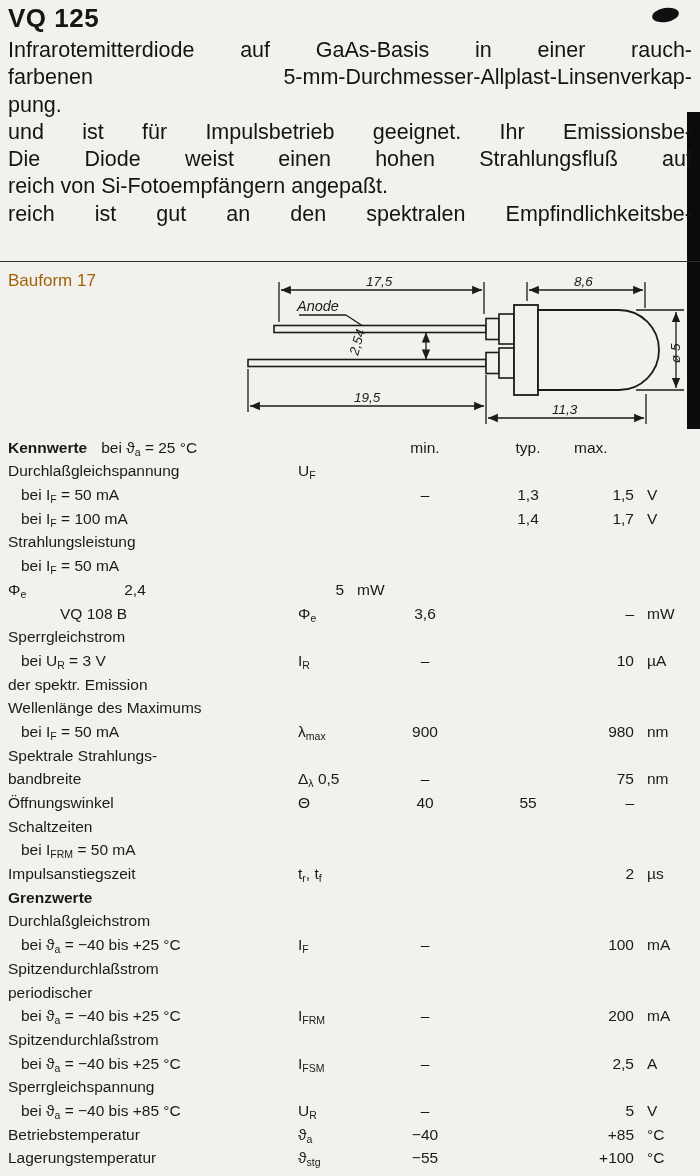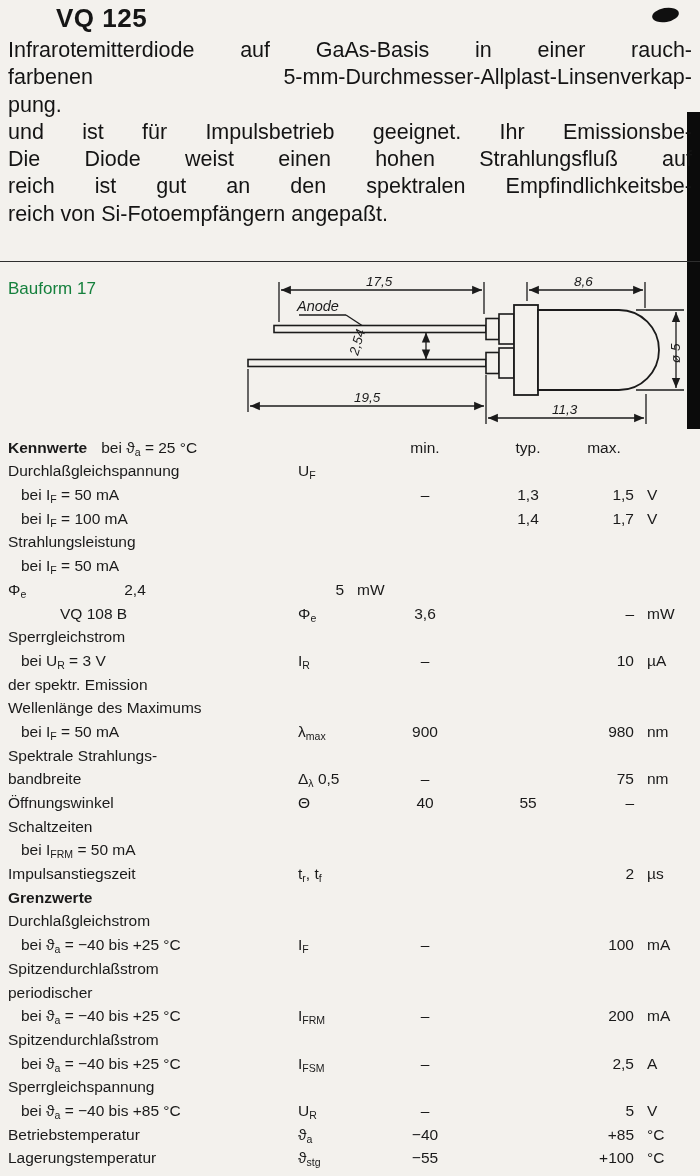--- a/index.html
+++ b/index.html
@@ -8,38 +8,38 @@
     position: relative;
     background: #f3f1ed;
     color: #161616;
     font-family: "Liberation Sans", sans-serif;
     overflow: hidden;
   }
   .bold { font-weight: 700; }
 
   .page-title {
     position: absolute; top: 3px; left: 8px;
-    font-size: 26px; font-weight: 700; letter-spacing: 0.5px; margin-left: 48px;
+    font-size: 26px; font-weight: 700; letter-spacing: 0.5px;
   }
 
   .intro {
     position: absolute; top: 37px; left: 8px; width: 684px;
     font-size: 21.5px; line-height: 27.3px; color: #141414;
   }
   .intro .ln { text-align: left; white-space: normal; }
   .intro .ln.just { text-align: justify; text-align-last: justify; }
 
   .rule {
     position: absolute; top: 261px; left: 0; width: 700px;
     border-top: 1.6px solid #2e2e2e;
   }
 
   .bauform-caption {
     position: absolute; top: 271px; left: 8px;
-    font-size: 17px; color: #15803d; margin-top: 8px;
+    font-size: 17px; color: #a16207;
   }
 
   .drawing-wrap { position: absolute; top: 268px; left: 236px; width: 465px; height: 165px; }
 
   
   .ink-dot {
     position: absolute; top: 8px; left: 652px; width: 27px; height: 14px;
     background: #101010; border-radius: 50%; transform: rotate(-10deg);
   }
   .ink-bar {
@@ -53,41 +53,41 @@
     font-size: 15.5px; color: #1a1a1a;
   }
   .trow { display: flex; height: 23.7px; align-items: flex-end; }
   .trow > div { white-space: nowrap; }
   .c-label { flex: 0 0 290px; }
   .c-sym   { flex: 0 0 70px; }
   .c-min   { flex: 0 0 114px; text-align: center; }
   .c-typ   { flex: 0 0 92px;  text-align: center; }
   .c-max   { flex: 0 0 60px;  text-align: right; }
   .c-unit  { flex: 0 0 56px;  padding-left: 13px; }
-  .thead .c-max { text-align: center; }
+  .thead .c-max { text-align: left; }
   .thead .cond { margin-left: 14px; }
   sub { font-size: 0.68em; vertical-align: -0.28em; line-height: 0; }
 
   svg text { font-family: "Liberation Sans", sans-serif; }
 </style>
 </head>
 <body>
 
 <div class="page-title">VQ 125</div>
 <div class="ink-dot"></div>
 <div class="ink-bar"></div>
 
 <div class="intro">
   <div class="ln just">Infrarotemitterdiode auf GaAs-Basis in einer rauch-</div>
   <div class="ln just">farbenen 5-mm-Durchmesser-Allplast-Linsenverkap-</div>
   <div class="ln">pung.</div>
   <div class="ln just">und ist für Impulsbetrieb geeignet. Ihr Emissionsbe-</div>
   <div class="ln just">Die Diode weist einen hohen Strahlungsfluß auf</div>
+  <div class="ln">reich von Si-Fotoempfängern angepaßt.</div>
   <div class="ln just">reich ist gut an den spektralen Empfindlichkeitsbe-</div>
-  <div class="ln">reich von Si-Fotoempfängern angepaßt.</div>
 </div>
 
 <div class="rule"></div>
 
 <div class="bauform-caption">Bauform 17</div>
 
 <div class="drawing-wrap">
   <svg width="465" height="165" viewBox="0 0 465 165">
     <defs>
       <marker id="ar" viewBox="0 0 10 10" refX="9.5" refY="5" markerWidth="10" markerHeight="8" orient="auto-start-reverse">

